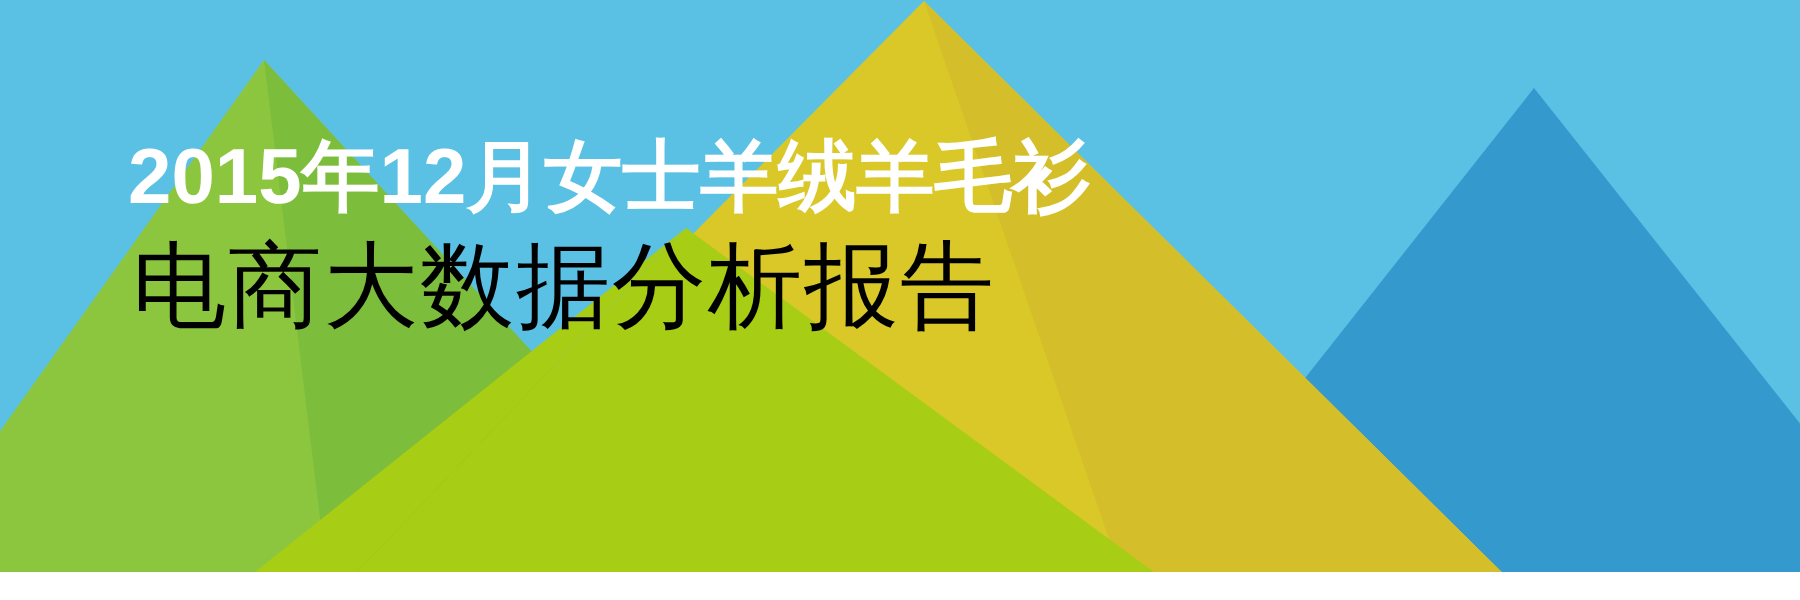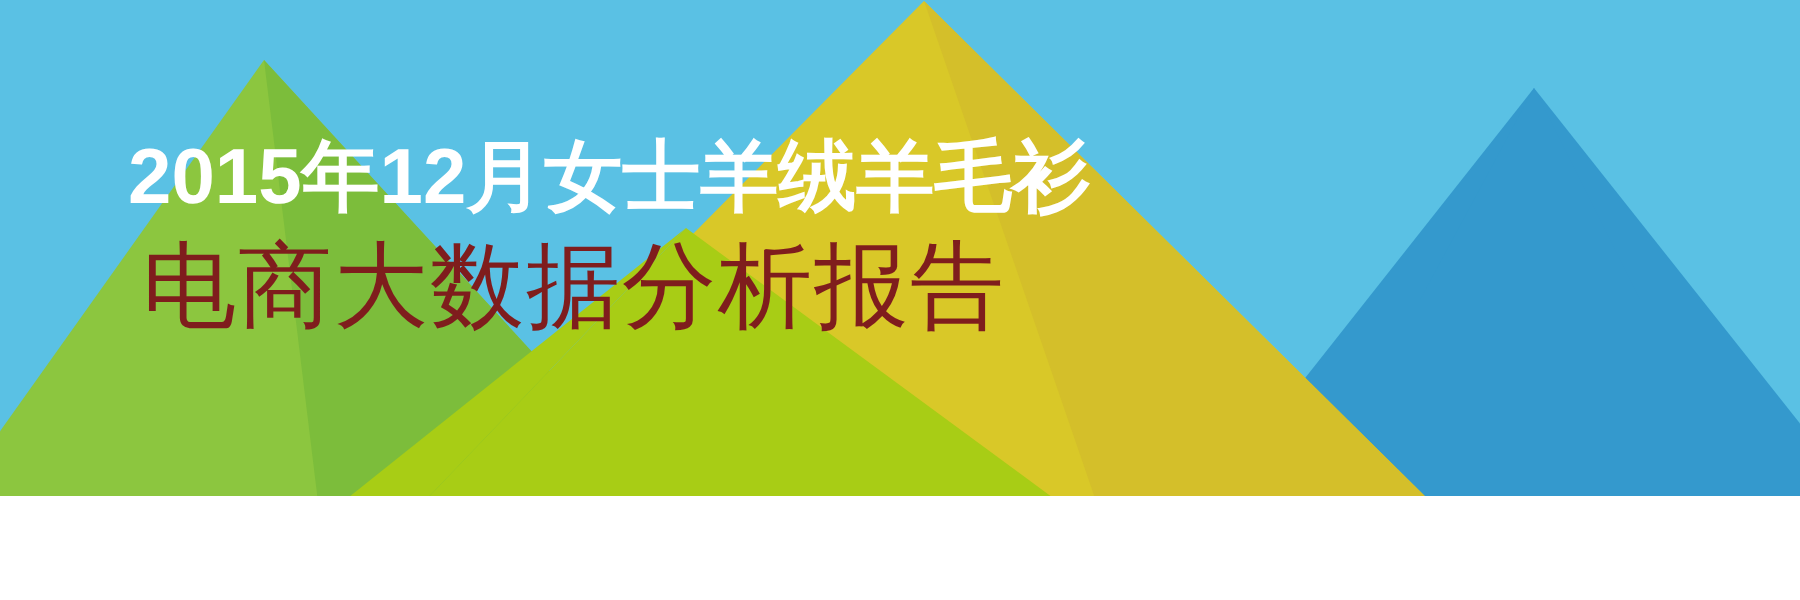--- a/index.html
+++ b/index.html
@@ -3,21 +3,21 @@
 <meta charset="utf-8">
 <style>
   html, body {
     margin: 0;
     padding: 0;
     background: #ffffff;
   }
   #poster {
     position: relative;
     width: 1800px;
-    height: 496px;
+    height: 572px;
     overflow: hidden;
     background: #5ac1e4;
     font-family: "Liberation Sans", "DejaVu Sans", sans-serif;
   }
   #poster svg.bg-layer {
     position: absolute;
     left: 0;
     top: 0;
     width: 1800px;
     height: 600px;
@@ -35,27 +35,27 @@
     color: #ffffff;
     font-size: 78px;
     font-weight: bold;
     line-height: 96px;
     letter-spacing: 0px;
     white-space: nowrap;
     margin: 0;
     text-rendering: geometricPrecision;
   }
   .title-line-2 {
-    color: #7f1d1d;
+    color: #000000;
     font-size: 94px;
     font-weight: normal;
     line-height: 112px;
     letter-spacing: 2px;
     white-space: nowrap;
-    margin: 14px;
+    margin: 4px;
     margin-top: 6px;
     text-rendering: geometricPrecision;
   }
 </style>
 </head>
 <body>
 
 <div id="poster">
 
   <svg class="bg-layer" viewBox="0 0 1800 600" preserveAspectRatio="none">

